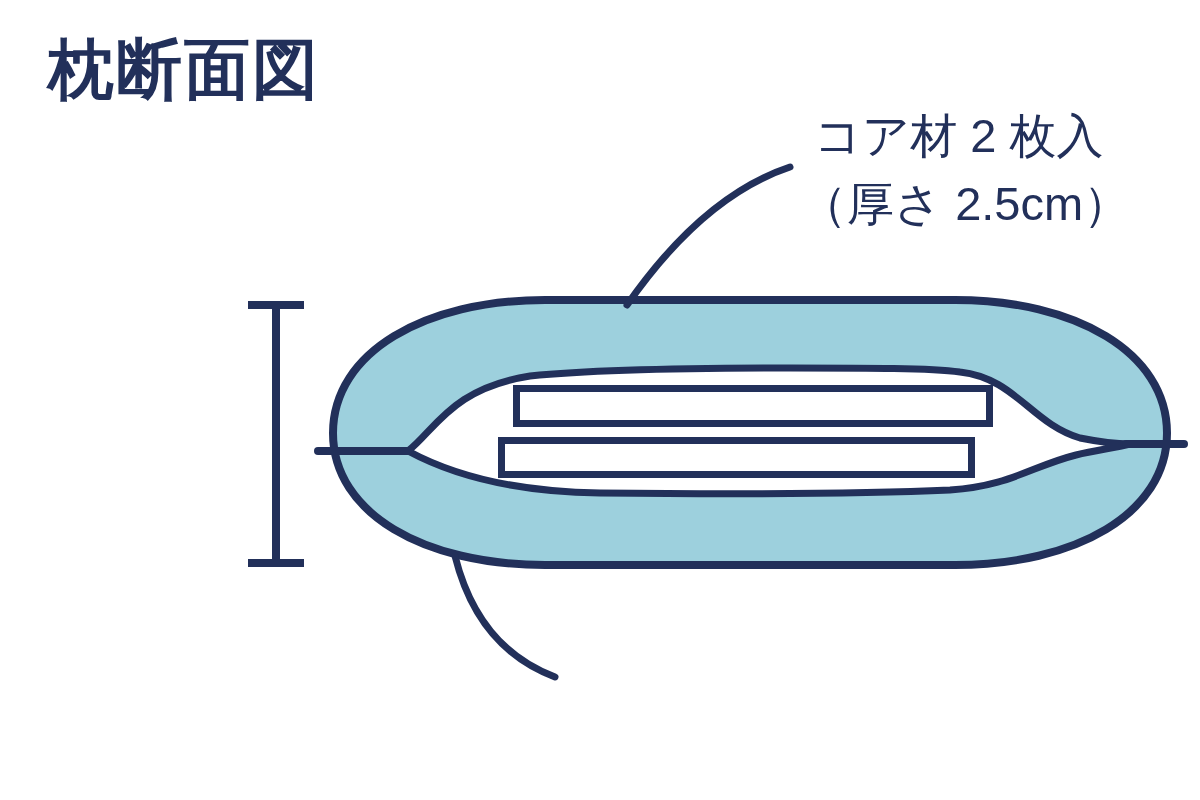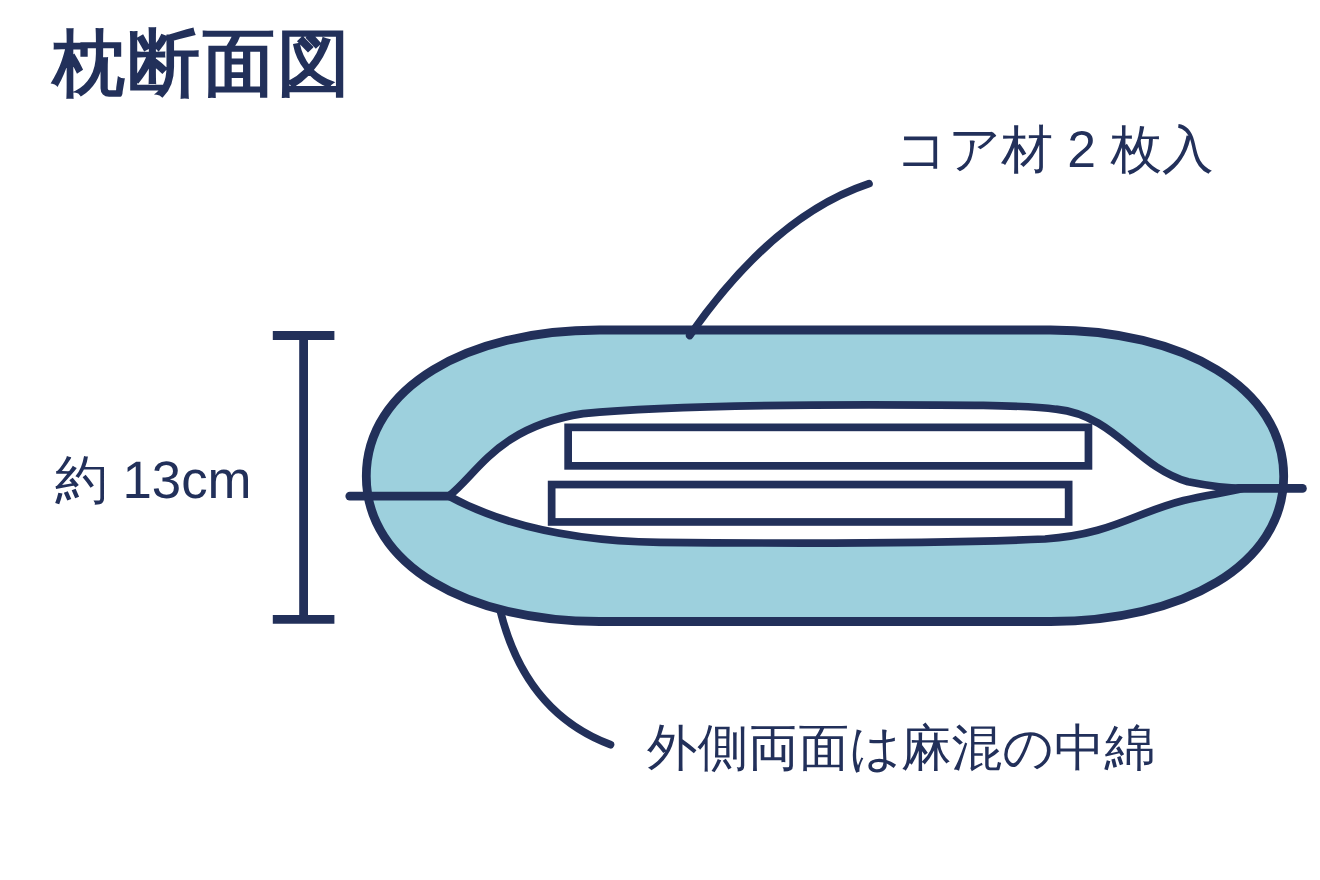--- a/index.html
+++ b/index.html
@@ -26,21 +26,21 @@
     width: 1200px; height: 800px;
   }
   .label {
     position: absolute;
     color: var(--navy);
     font-weight: 400;
     white-space: nowrap;
     line-height: 1.0;
   }
   .page-title {
-    left: 48px; top: 24px;
+    left: 48px; top: 36px;
     font-size: 66px;
     font-weight: 900;
     letter-spacing: 2px;
   }
   .core-label-line1 { left: 814px; top: 112px; font-size: 47px; }
   .core-label-line2 { left: 800px; top: 180px; font-size: 47px; }
   .height-label { left: 50px; top: 414px; font-size: 48px; }
   .outer-label { left: 588px; top: 656px; font-size: 46px; letter-spacing: 0px; }
 
   .shell { fill: var(--light-blue); stroke: var(--navy); stroke-width: 8; }
@@ -89,18 +89,17 @@
     <g>
       <path class="dim" d="M 248 305 L 304 305"></path>
       <path class="dim" d="M 276 305 L 276 563"></path>
       <path class="dim" d="M 248 563 L 304 563"></path>
     </g>
   </svg>
 
   <div class="label page-title">枕断面図</div>
 
   <div class="label core-label-line1">コア材 2 枚入</div>
+  <div class="label core-label-line2">（厚さ 2.5cm）</div>
 
-  <div class="label height-label">約 13cm</div>
 
-  <div class="label outer-label">外側両面は麻混の中綿</div>
 
 </div>
 
 </body></html>

